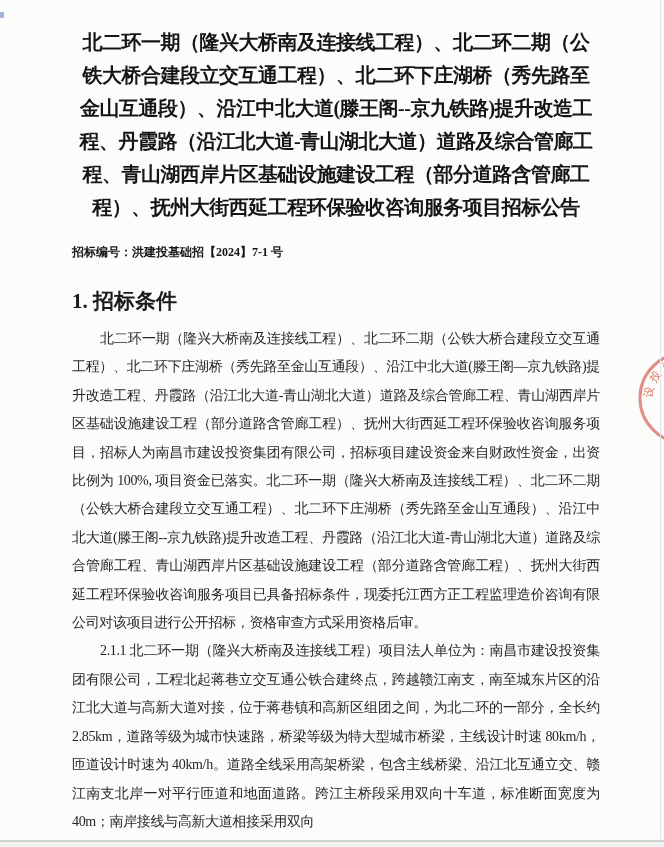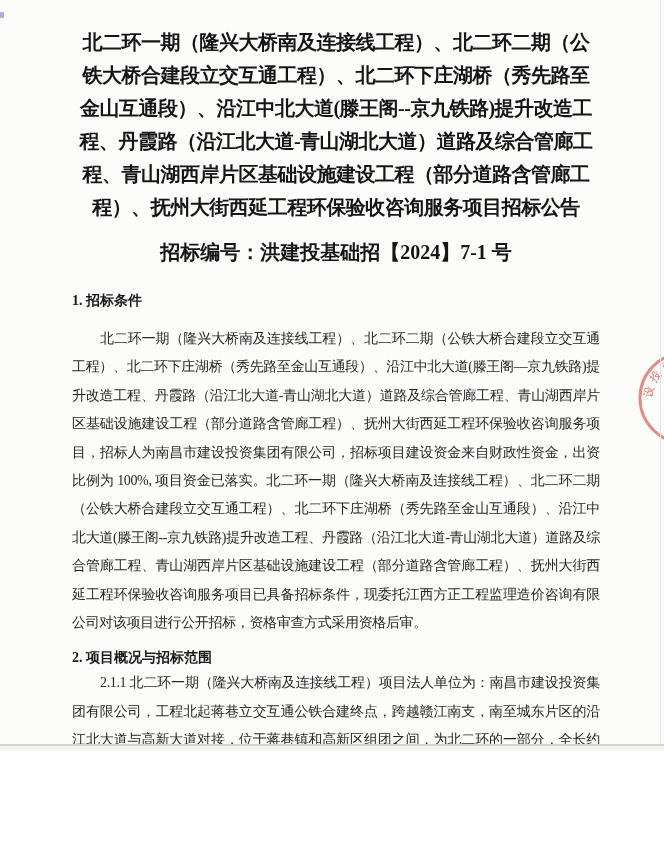--- a/index.html
+++ b/index.html
@@ -1,47 +1,47 @@
 <!DOCTYPE html>
 <html><head>
 <meta charset="utf-8">
 <style>
   html,body { margin:0; padding:0; background:#ffffff; }
   .page {
     position:relative;
-    width:664px; height:751px;
+    width:664px; height:847px;
     background:#fcfcfb;
     overflow:hidden;
     font-family:"Liberation Serif","DejaVu Serif",serif;
     color:#222;
   }
   .doc {
     position:absolute;
     left:72px; right:64px; top:26px;
   }
   .doc-title {
     width:520px;
     margin:0 auto 4px auto;
     font-size:20px;
     font-weight:700;
     line-height:33px;
     text-align:center;
     letter-spacing:-0.5px;
     color:#151515;
   }
   .tender-no {
-    text-align:center;
-    font-size:20px;
+    text-align:left;
+    font-size:12px;
     font-weight:700;
     line-height:24px;
     color:#151515;
     margin-top:16px;
   }
   .sec-heading {
-    font-size:14px;
+    font-size:21px;
     font-weight:700;
     line-height:22px;
     color:#1a1a1a;
   }
   .sec-heading.first { margin-top:26px; }
   .sec-heading.second { margin-top:10px; }
   .body-para {
     margin:13px 0 0 0;
     font-size:14px;
     line-height:28.4px;
@@ -83,21 +83,20 @@
   <div class="doc">
 
     <div class="doc-title">北二环一期（隆兴大桥南及连接线工程）、北二环二期（公铁大桥合建段立交互通工程）、北二环下庄湖桥（秀先路至金山互通段）、沿江中北大道(滕王阁--京九铁路)提升改造工程、丹霞路（沿江北大道-青山湖北大道）道路及综合管廊工程、青山湖西岸片区基础设施建设工程（部分道路含管廊工程）、抚州大街西延工程环保验收咨询服务项目招标公告</div>
 
     <div class="tender-no">招标编号：洪建投基础招【2024】7-1 号</div>
 
     <div class="sec-heading first">1. 招标条件</div>
 
     <p class="body-para">北二环一期（隆兴大桥南及连接线工程）、北二环二期（公铁大桥合建段立交互通工程）、北二环下庄湖桥（秀先路至金山互通段）、沿江中北大道(滕王阁—京九铁路)提升改造工程、丹霞路（沿江北大道-青山湖北大道）道路及综合管廊工程、青山湖西岸片区基础设施建设工程（部分道路含管廊工程）、抚州大街西延工程环保验收咨询服务项目，招标人为南昌市建设投资集团有限公司，招标项目建设资金来自财政性资金，出资比例为 100%, 项目资金已落实。北二环一期（隆兴大桥南及连接线工程）、北二环二期（公铁大桥合建段立交互通工程）、北二环下庄湖桥（秀先路至金山互通段）、沿江中北大道(滕王阁--京九铁路)提升改造工程、丹霞路（沿江北大道-青山湖北大道）道路及综合管廊工程、青山湖西岸片区基础设施建设工程（部分道路含管廊工程）、抚州大街西延工程环保验收咨询服务项目已具备招标条件，现委托江西方正工程监理造价咨询有限公司对该项目进行公开招标，资格审查方式采用资格后审。</p>
 
-    <div class="sec-heading second">2. 项目概况与招标范围</div>
 
 
     <p class="body-para nomargin">2.1.1 北二环一期（隆兴大桥南及连接线工程）项目法人单位为：南昌市建设投资集团有限公司，工程北起蒋巷立交互通公铁合建终点，跨越赣江南支，南至城东片区的沿江北大道与高新大道对接，位于蒋巷镇和高新区组团之间，为北二环的一部分，全长约 2.85km，道路等级为城市快速路，桥梁等级为特大型城市桥梁，主线设计时速 80km/h，匝道设计时速为 40km/h。道路全线采用高架桥梁，包含主线桥梁、沿江北互通立交、赣江南支北岸一对平行匝道和地面道路。跨江主桥段采用双向十车道，标准断面宽度为 40m；南岸接线与高新大道相接采用双向</p>
   </div>
 
   <svg class="stamp-svg" viewBox="0 0 120 100">
     <defs>
       <path id="seal-text-arc" d="M 38 50 A 33 33 0 1 1 104 50" fill="none"></path>
     </defs>
     <circle cx="71" cy="50" r="45" fill="none" stroke="#cf4537" stroke-width="3" opacity="0.6"></circle>

